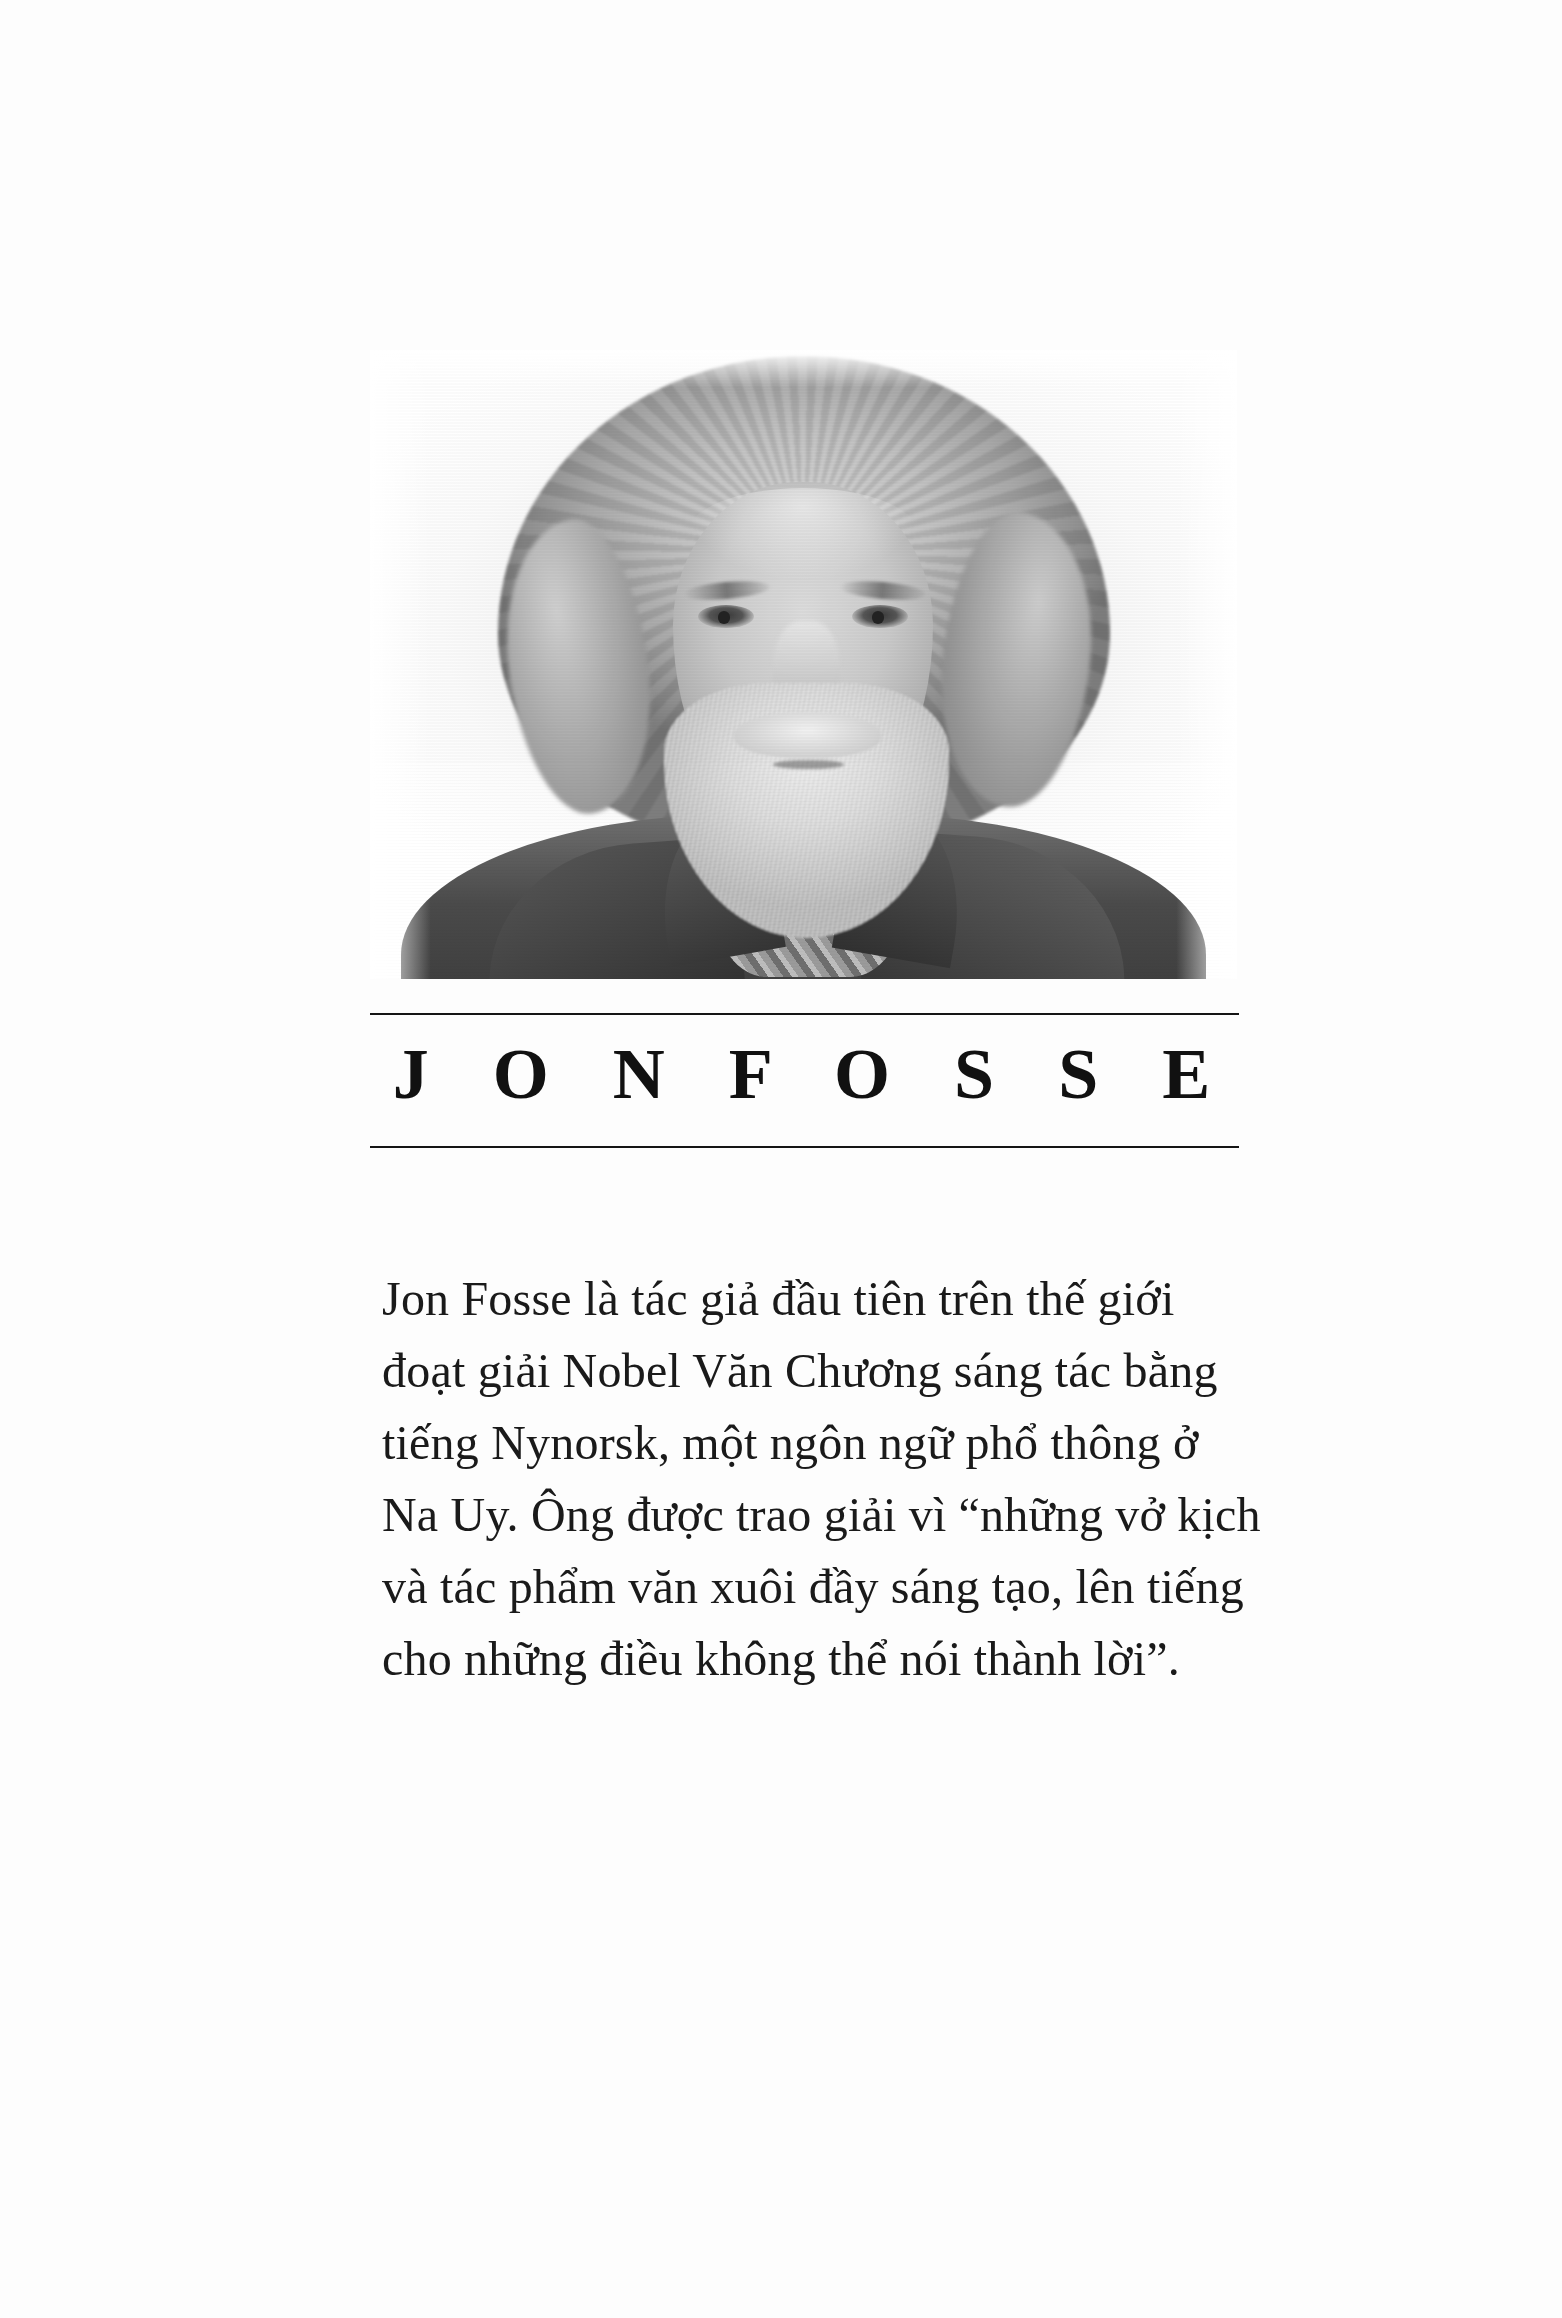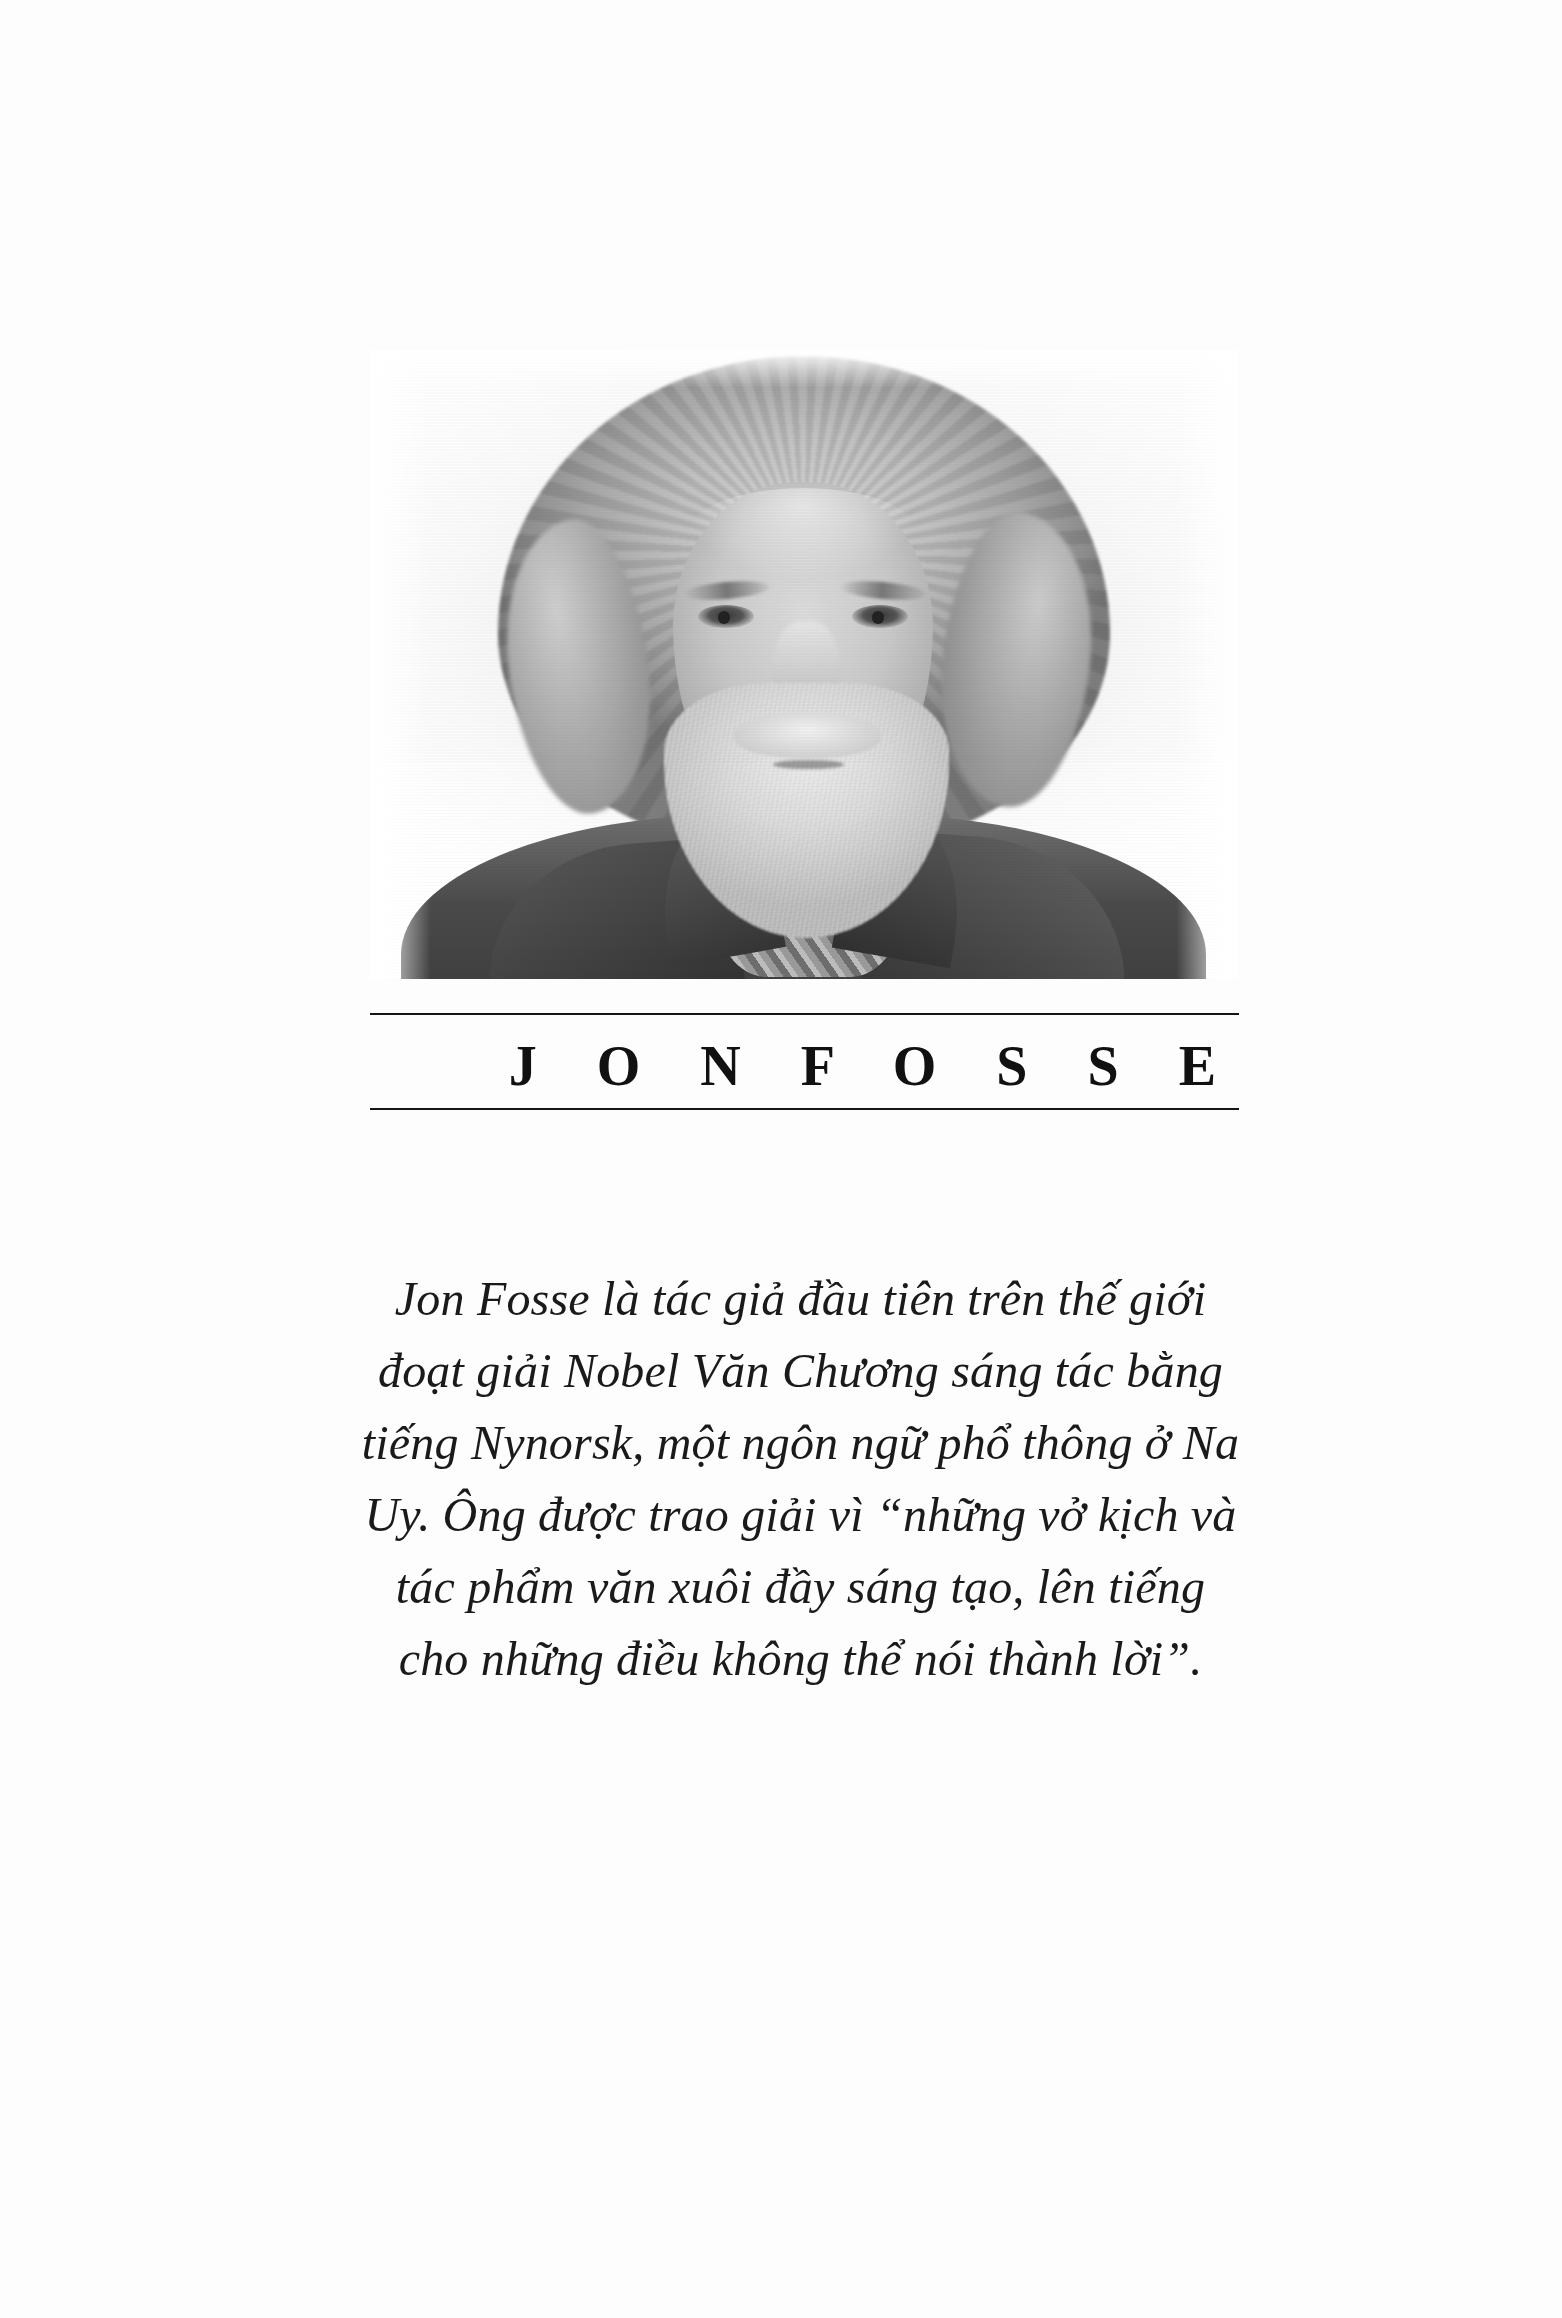--- a/index.html
+++ b/index.html
@@ -292,43 +292,42 @@
     width: 869px;
   }
   .rule {
     height: 2.3px;
     background: #151515;
     width: 100%;
   }
   .rule-bottom { height: 2.3px; }
   .author-name {
     font-family: "Liberation Serif", serif;
-    font-size: 56px;
+    font-size: 72px;
     font-weight: 700;
     letter-spacing: 23px;
-    text-align: right;
+    text-align: center;
     color: #111111;
-    padding: 22px 0 12px 17px;
+    padding: 22px 0 33px 17px;
     line-height: 1.05;
     white-space: nowrap;
   }
 
   
   .bio {
     position: absolute;
-    left: 361px;
+    left: 382px;
     top: 1215px;
     width: 879px;
     font-family: "Liberation Serif", serif;
-    font-style: italic;
     font-size: 48px;
     line-height: 1.50;
     color: #1a1a1a;
     letter-spacing: 0.2px;
-    text-align: center;
+    text-align: left;
   }
 </style>
 </head>
 <body>
 
 <div class="page">
 
   <div class="portrait-wrap">
     <div class="portrait">
       <div class="bg-soft"></div>

